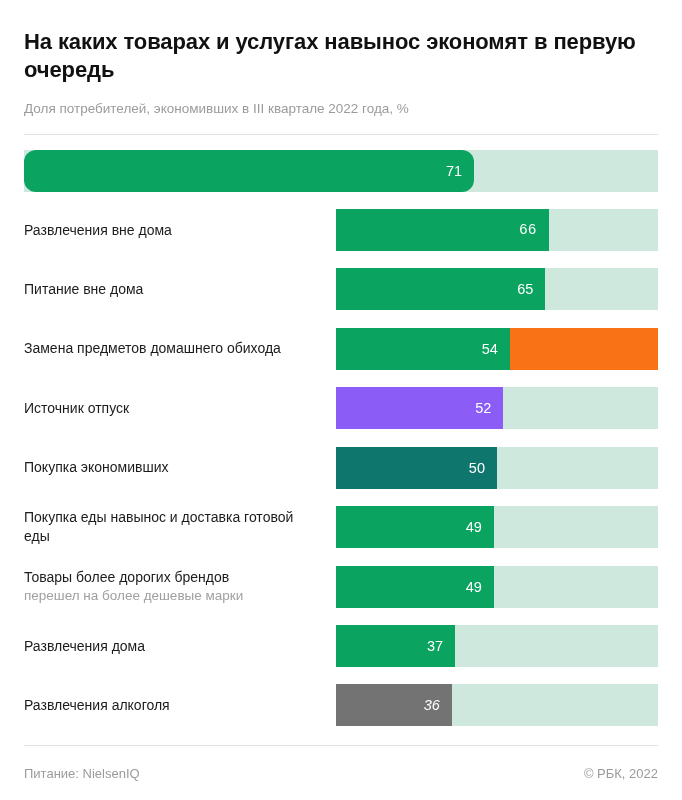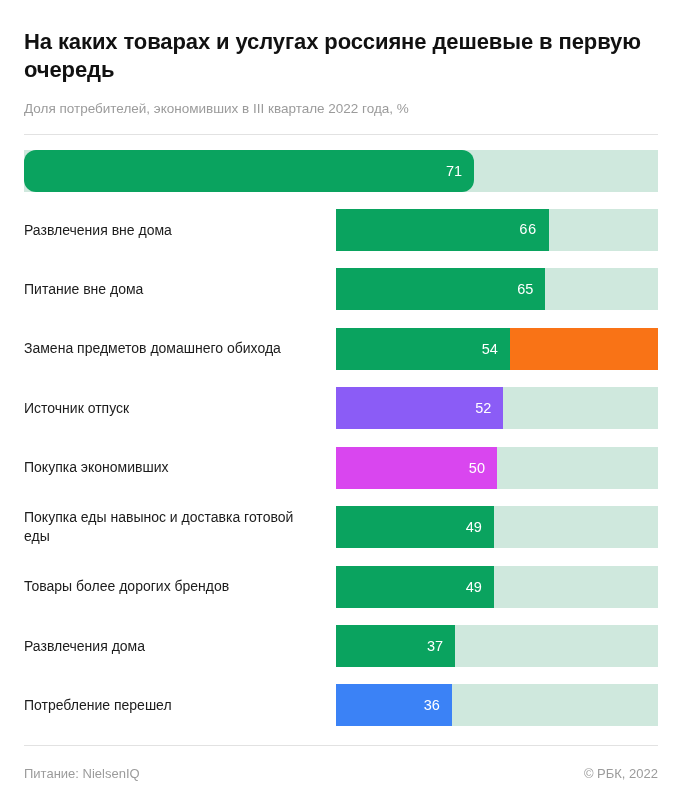--- a/index.html
+++ b/index.html
@@ -105,21 +105,21 @@
     color: #9b9b9b;
   }
   .footer .source { }
   .footer .credit { }
 </style>
 </head>
 <body>
 
 <div class="page">
 
-  <h1 class="title">На каких товарах и услугах россияне дешевые в первую очередь</h1>
+  <h1 class="title">На каких товарах и услугах навынос экономят в первую очередь</h1>
 
   <div class="subtitle">Доля потребителей, экономивших в III квартале 2022 года, %</div>
 
   <div class="divider"></div>
 
   <div class="chart">
       <div class="row">
         <div class="bar-track" style="background: rgb(207, 232, 221);">
           <div class="bar-fill" style="width: 71%; background: rgb(10, 163, 95); border-radius: 12px;">
             <span class="bar-value">71</span>
@@ -154,53 +154,53 @@
         <div class="row-label"><span>Источник отпуск</span></div>
         <div class="bar-track" style="background: rgb(207, 232, 221);">
           <div class="bar-fill" style="width: 52%; background: #8b5cf6;">
             <span class="bar-value">52</span>
           </div>
         </div>
       </div>
       <div class="row">
         <div class="row-label"><span>Покупка экономивших</span></div>
         <div class="bar-track" style="background: rgb(207, 232, 221);">
-          <div class="bar-fill" style="width: 50%; background: #d946ef;">
+          <div class="bar-fill" style="width: 50%; background: #0f766e;">
             <span class="bar-value">50</span>
           </div>
         </div>
       </div>
       <div class="row">
         <div class="row-label"><span>Покупка еды навынос и доставка готовой еды</span></div>
         <div class="bar-track" style="background: rgb(207, 232, 221);">
           <div class="bar-fill" style="width: 49%; background: rgb(10, 163, 95);">
             <span class="bar-value">49</span>
           </div>
         </div>
       </div>
       <div class="row">
-        <div class="row-label"><span>Товары более дорогих брендов</span></div>
+        <div class="row-label"><span>Товары более дорогих брендов</span><span class="sub">перешел на более дешевые марки</span></div>
         <div class="bar-track" style="background: rgb(207, 232, 221);">
           <div class="bar-fill" style="width: 49%; background: rgb(10, 163, 95);">
             <span class="bar-value">49</span>
           </div>
         </div>
       </div>
       <div class="row">
         <div class="row-label"><span>Развлечения дома</span></div>
         <div class="bar-track" style="background: rgb(207, 232, 221);">
           <div class="bar-fill" style="width: 37%; background: rgb(10, 163, 95);">
             <span class="bar-value">37</span>
           </div>
         </div>
       </div>
       <div class="row">
-        <div class="row-label"><span>Потребление перешел</span></div>
-        <div class="bar-track" style="background: rgb(207, 232, 221);">
-          <div class="bar-fill" style="width: 36%; background: #3b82f6;">
+        <div class="row-label"><span>Развлечения алкоголя</span></div>
+        <div class="bar-track" style="background: rgb(207, 232, 221);">
+          <div class="bar-fill" style="width: 36%; background: #737373; font-style: italic;">
             <span class="bar-value">36</span>
           </div>
         </div>
       </div>
     </div>
 
   <div class="footer">
     <div class="source">Питание: NielsenIQ</div>
     <div class="credit">© РБК, 2022</div>
   </div>

